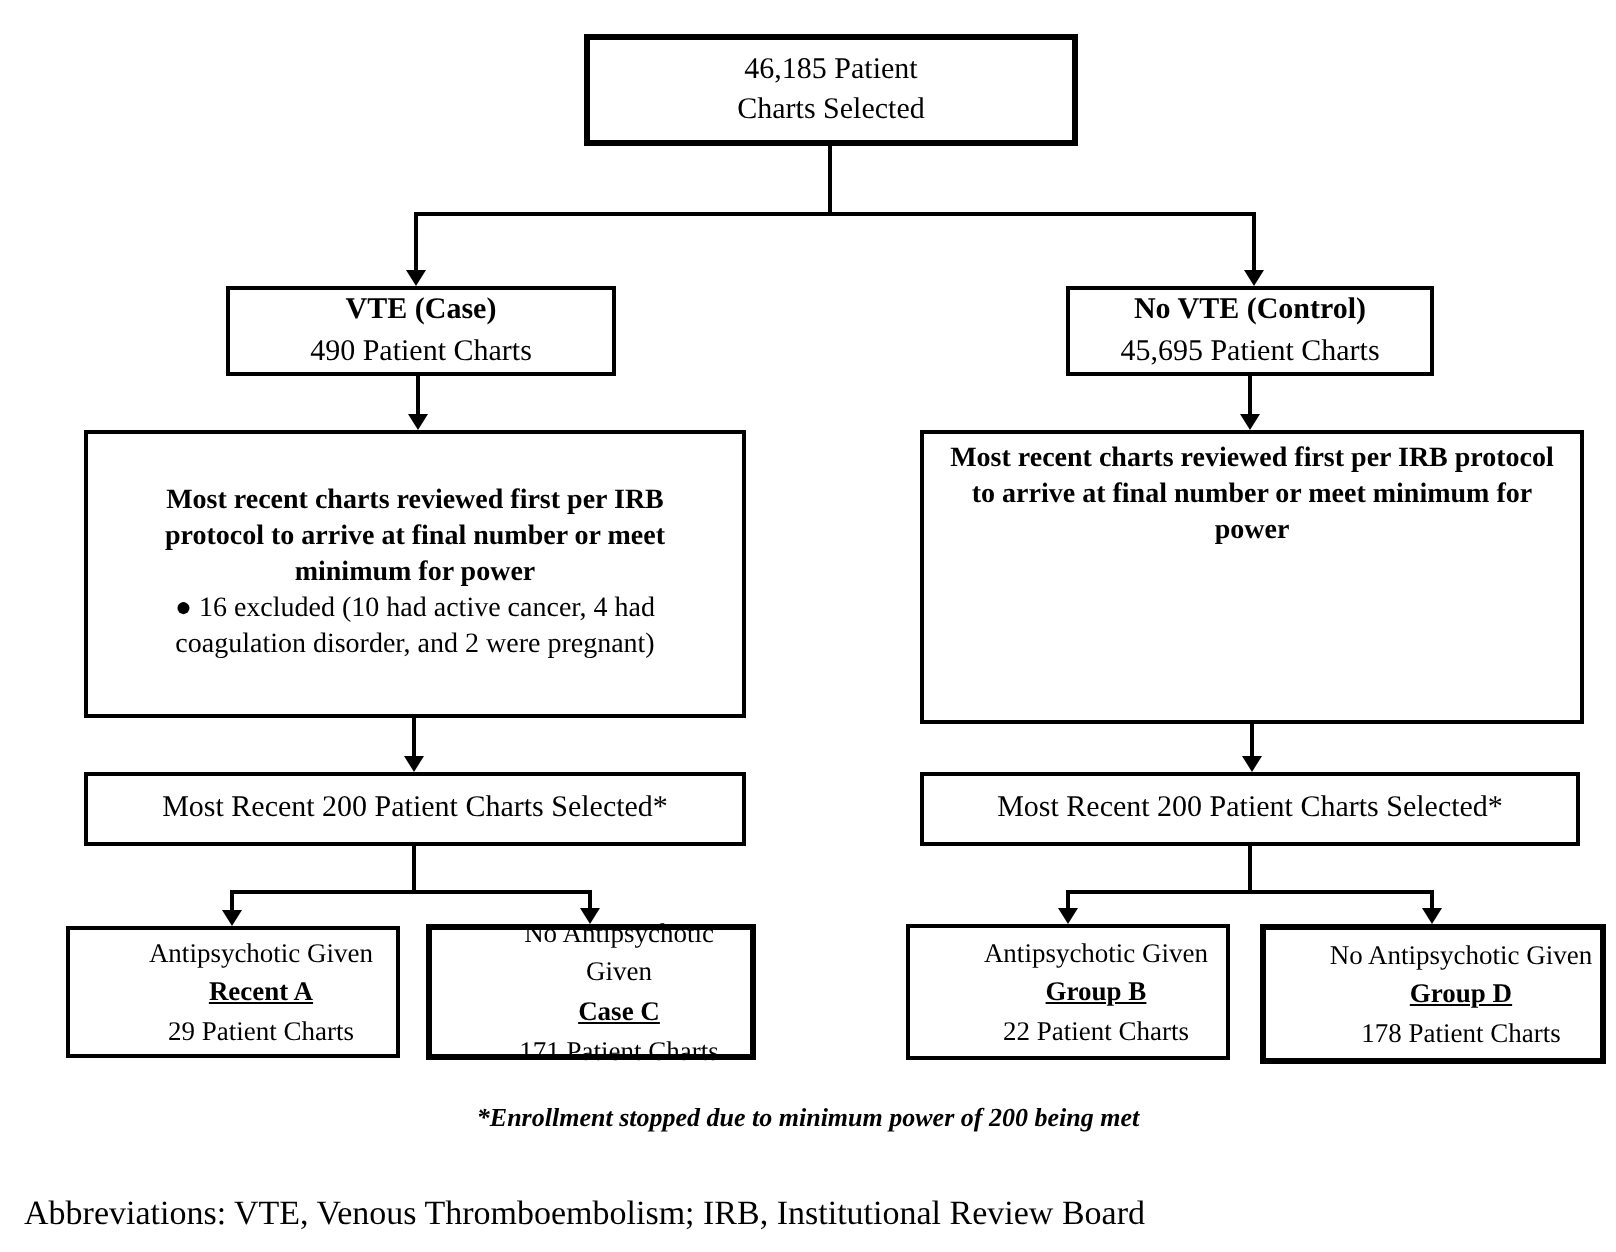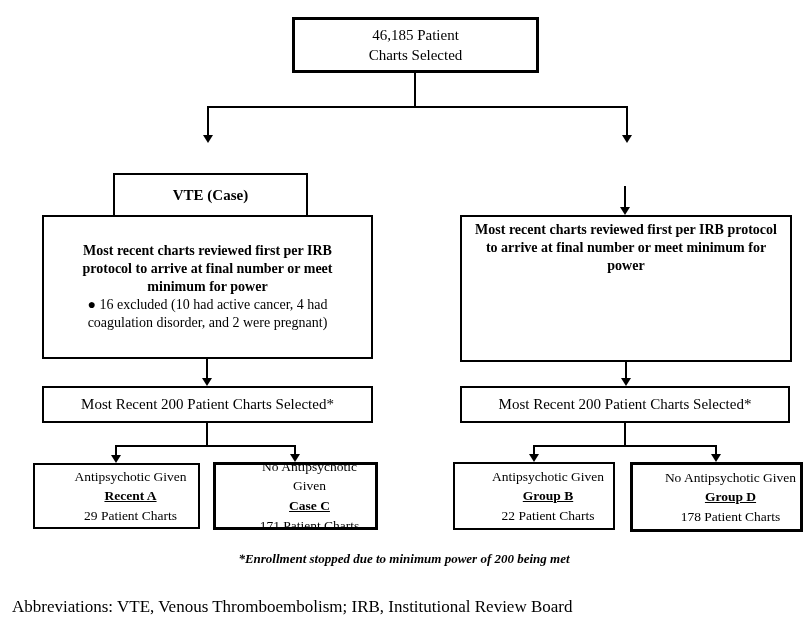--- a/index.html
+++ b/index.html
@@ -94,22 +94,27 @@
   <div class="line" style="left:533px; top:445px; width:2px; height:10px;"></div>
   <div class="line" style="left:715px; top:445px; width:2px; height:10px;"></div>
   <div class="arrowhead" style="left:529px; top:454px;"></div>
   <div class="arrowhead" style="left:711px; top:454px;"></div>
 
   <div class="box thick t15" style="left:292px; top:17px; width:247px; height:56px;">
     <div>46,185 Patient</div>
     <div>Charts Selected</div>
   </div>
 
-  <div class="box t15" style="left:113px; top:143px; width:195px; height:45px;margin-top:30px;">
+  <div class="box t15" style="left:113px; top:143px; width:195px; height:45px;">
     <div class="bold">VTE (Case)</div>
+    <div>490 Patient Charts</div>
+  </div>
+  <div class="box t15" style="left:533px; top:143px; width:184px; height:45px;">
+    <div class="bold">No VTE (Control)</div>
+    <div>45,695 Patient Charts</div>
   </div>
 
   <div class="box detail" style="left:42px; top:215px; width:331px; height:144px;">
     <div class="note">Most recent charts reviewed first per IRB protocol to arrive at final number or meet minimum for power</div>
     <div class="bullet">●  16 excluded (10 had active cancer, 4 had coagulation disorder, and 2 were pregnant)</div>
   </div>
   <div class="box detail detail-right" style="left:460px; top:215px; width:332px; height:147px;">
     <div class="note">Most recent charts reviewed first per IRB protocol to arrive at final number or meet minimum for power</div>
   </div>
 

